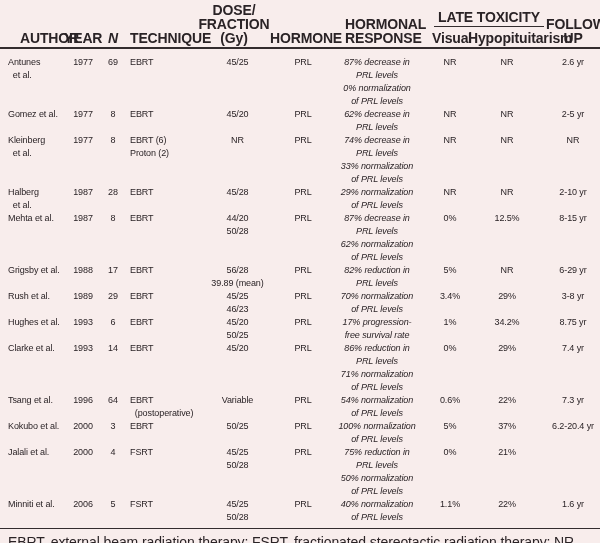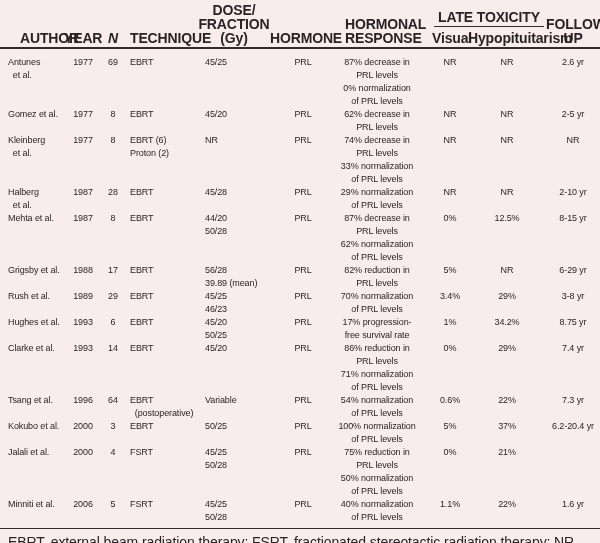--- a/index.html
+++ b/index.html
@@ -47,22 +47,22 @@
   .c {
     font-size: 9px;
     line-height: 13px;
     letter-spacing: -0.1px;
     white-space: pre-wrap;
   }
   .al { text-align: left; }
   .ac { text-align: center; }
   .c-author { padding-left: 8px; }
   .c-tech   { padding-left: 6px; }
-  .c-dose   { padding-left: 7px; }
-  .c-resp   { padding-right: 14px; }
+  .c-dose   { padding-left: 7px; text-align: center; }
+  .c-resp   { padding-right: 14px; font-style: italic; }
   
   .footer {
     border-top: 1.5px solid #332c2e;
     margin-top: 4px;
     padding: 5px 8px 0 8px;
   }
   .footnote { font-size: 14px; letter-spacing: -0.1px; }
 </style>
 </head>
 <body>

